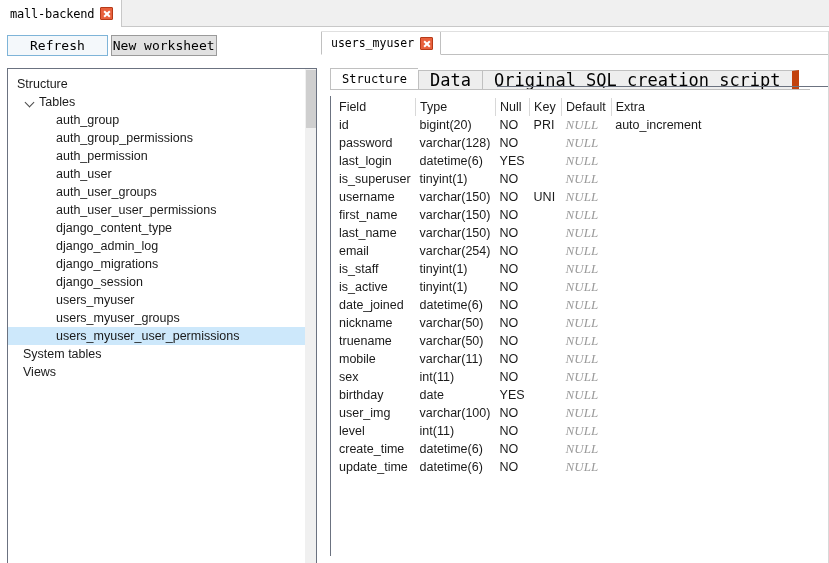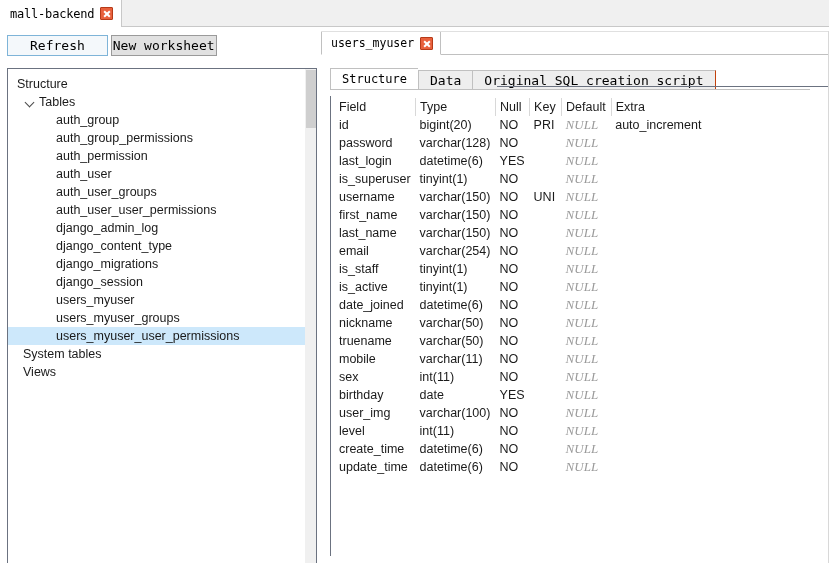--- a/index.html
+++ b/index.html
@@ -178,28 +178,28 @@
   .inner-tabs {
     position: absolute; left: 9px; top: 13px;
     height: 22px;
     display: flex; align-items: flex-end;
   }
   .itab {
     height: 20px;
     display: flex; align-items: center;
     padding: 0 11px;
     font-family: "DejaVu Sans Mono", monospace;
-    font-size: 13px;
+    font-size: 17px;
     color: #000;
     background: #eeeeee;
     border: 1px solid #c0c0c0;
     border-right: none;
     white-space: nowrap;
   }
-  .itab:last-child { border-right: 1px solid #c2410c; }
+  .itab:last-child { border-right: 7px solid #c2410c; }
   .itab.active {
     background: #ffffff;
     height: 22px;
     border-bottom: 1px solid #ffffff;
     font-size: 12px;
   }
   .itab-underline {
     position: absolute; left: 9px; top: 34px;
     width: 480px; height: 1px;
     background: #c0c0c0;
@@ -297,24 +297,24 @@
           <div class="tree-row lvl2">
             <span class="tree-label">auth_user</span>
           </div>
           <div class="tree-row lvl2">
             <span class="tree-label">auth_user_groups</span>
           </div>
           <div class="tree-row lvl2">
             <span class="tree-label">auth_user_user_permissions</span>
           </div>
           <div class="tree-row lvl2">
+            <span class="tree-label">django_content_type</span>
+          </div>
+          <div class="tree-row lvl2">
             <span class="tree-label">django_admin_log</span>
-          </div>
-          <div class="tree-row lvl2">
-            <span class="tree-label">django_content_type</span>
           </div>
           <div class="tree-row lvl2">
             <span class="tree-label">django_migrations</span>
           </div>
           <div class="tree-row lvl2">
             <span class="tree-label">django_session</span>
           </div>
           <div class="tree-row lvl2">
             <span class="tree-label">users_myuser</span>
           </div>

